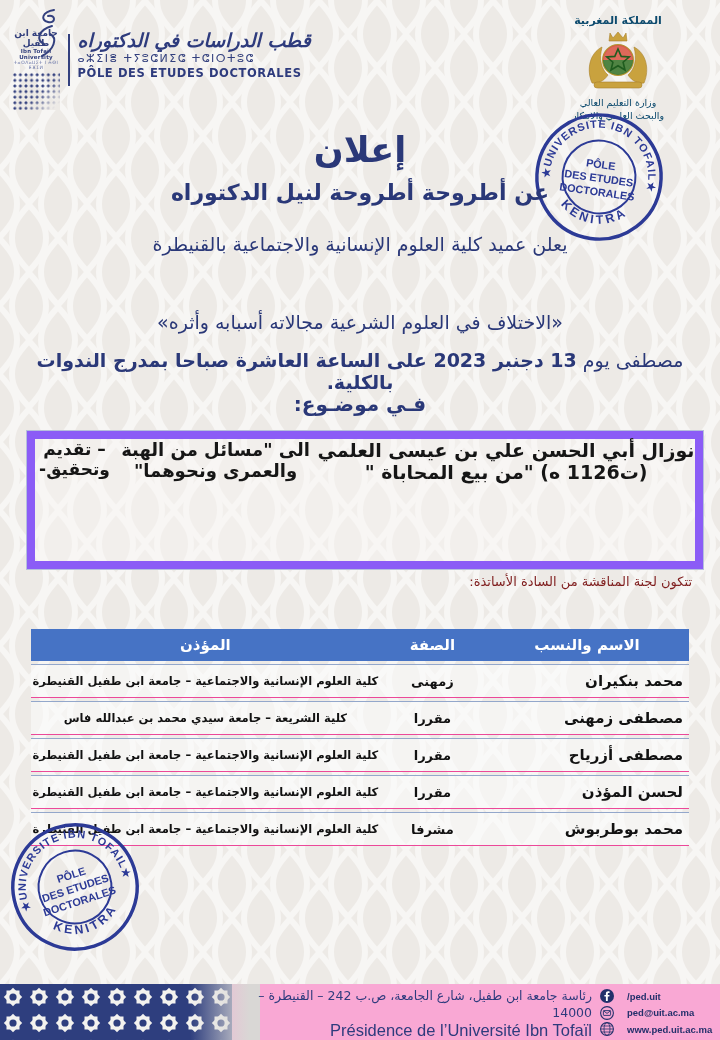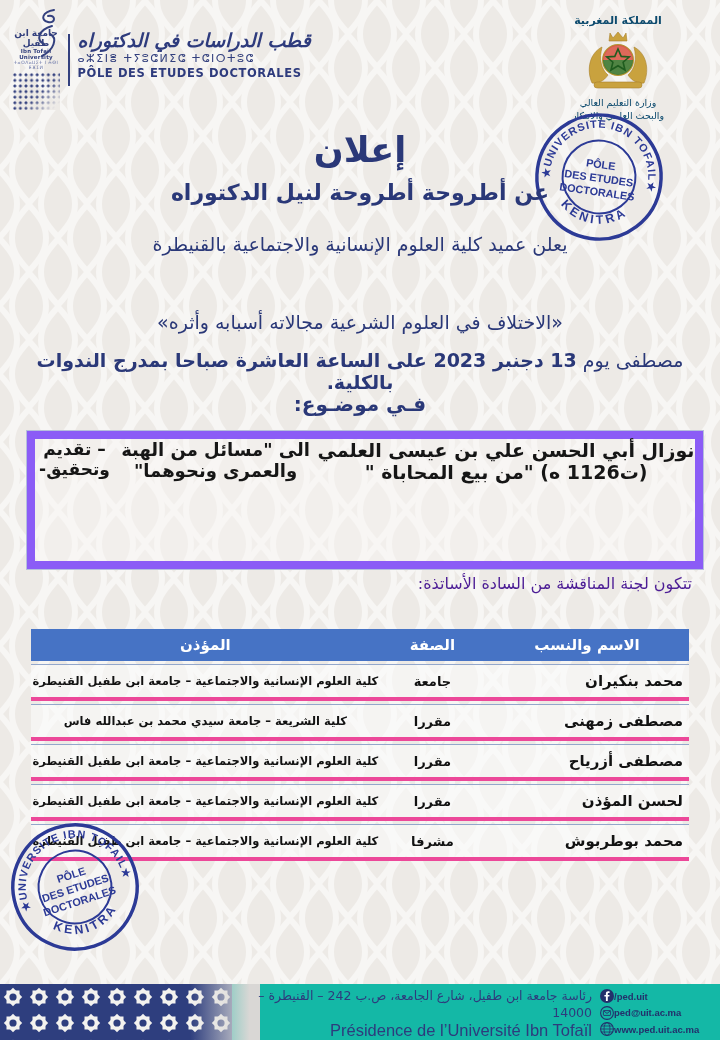--- a/index.html
+++ b/index.html
@@ -49,40 +49,40 @@
 
   
   #thesis-box{left:27px;top:431px;width:660px;height:122px;border:8px solid #8b5cf6;outline:1px solid #b6c0dc;
      background:rgba(248,247,245,.45);display:flex;flex-direction:row;justify-content:flex-end;
      text-align:center;direction:rtl;color:#161616;font-weight:bold;}
   #thesis-box .t1{font-size:19px;}
   #thesis-box .t2{font-size:18px;}
   #thesis-box .t3{font-size:17px;}
 
   
-  #committee-intro{right:28px;top:574px;font-size:16px;color:#4c1d95;direction:rtl;}
+  #committee-intro{right:28px;top:574px;font-size:13px;color:#7f1d1d;direction:rtl;}
   #committee-table{left:31px;top:626px;width:658px;direction:rtl;}
   table{width:100%;border-collapse:separate;border-spacing:0 3px;}
   col.c-name{width:31%;} col.c-role{width:16%;} col.c-inst{width:53%;}
   th{background:#4673c5;color:#ffffff;font-size:15px;font-weight:bold;height:30px;text-align:center;}
-  td{border-top:1px solid #93a7cb;border-bottom:4px solid #ec4899;background:rgba(252,252,251,.55);height:30px;}
+  td{border-top:1px solid #93a7cb;border-bottom:1px solid #ec4899;background:rgba(252,252,251,.55);height:30px;}
   td.name{font-size:15px;font-weight:bold;color:#121212;text-align:right;padding-right:6px;}
   td.role{font-size:13px;font-weight:bold;color:#121212;text-align:center;}
   td.inst{font-size:11.5px;font-weight:bold;color:#121212;text-align:center;}
 
   
-  #footer{left:0;top:984px;width:720px;height:56px;background:#14b8a6;}
+  #footer{left:0;top:984px;width:720px;height:56px;background:#f9a8d4;}
   #footer-pattern{position:absolute;left:0;top:0;width:232px;height:56px;}
   #footer-fade{position:absolute;left:190px;top:0;width:70px;height:56px;
      background:linear-gradient(to right, rgba(217,215,213,0), #d9d7d5 85%);}
   #footer-text{position:absolute;left:236px;top:3px;width:356px;text-align:right;color:#2e3b7d;}
   #footer-text .ar{font-size:12.5px;direction:rtl;line-height:17px;}
   #footer-text .fr-bold{font-family:"Liberation Sans",sans-serif;font-size:16.5px;font-weight:normal;line-height:19px;}
   #footer-contacts{position:absolute;left:600px;top:4px;width:118px;}
-  .contact-row{display:flex;align-items:center;gap:0;height:16.5px;}
+  .contact-row{display:flex;align-items:center;gap:13px;height:16.5px;}
   .contact-label{font-family:"Liberation Sans",sans-serif;font-size:9.5px;font-weight:bold;color:#23306b;}
 </style>
 </head>
 <body>
 
 <div id="page">
 
   <svg id="bg-pattern" width="720" height="1040" xmlns="http://www.w3.org/2000/svg">
     <defs>
       <pattern id="moroccan" width="58" height="68" patternUnits="userSpaceOnUse">
@@ -186,21 +186,21 @@
           <col class="c-inst">
         </colgroup>
       <tbody>
           <tr>
         <th>الاسم والنسب</th>
         <th>الصفة</th>
         <th>المؤذن</th>
       </tr>
       <tr>
         <td class="name">محمد بنكيران</td>
-        <td class="role">جامعة</td>
+        <td class="role">زمهنى</td>
         <td class="inst">كلية العلوم الإنسانية والاجتماعية – جامعة ابن طفيل القنيطرة</td>
       </tr>
       <tr>
         <td class="name">مصطفى زمهنى</td>
         <td class="role">مقررا</td>
         <td class="inst">كلية الشريعة –  جامعة سيدي محمد بن عبدالله فاس</td>
       </tr>
       <tr>
         <td class="name">مصطفى أزرياح</td>
         <td class="role">مقررا</td>

